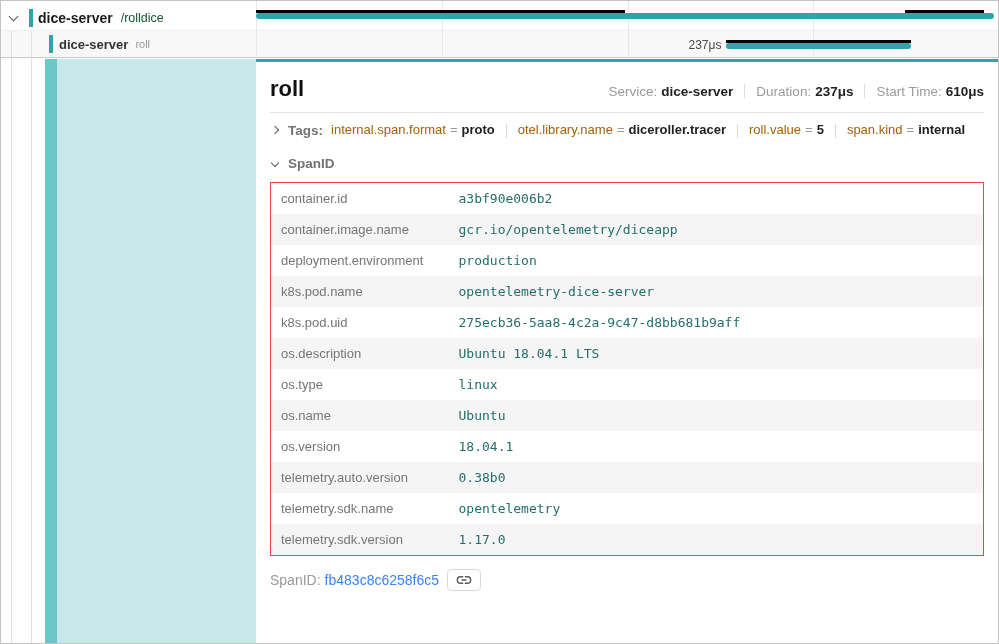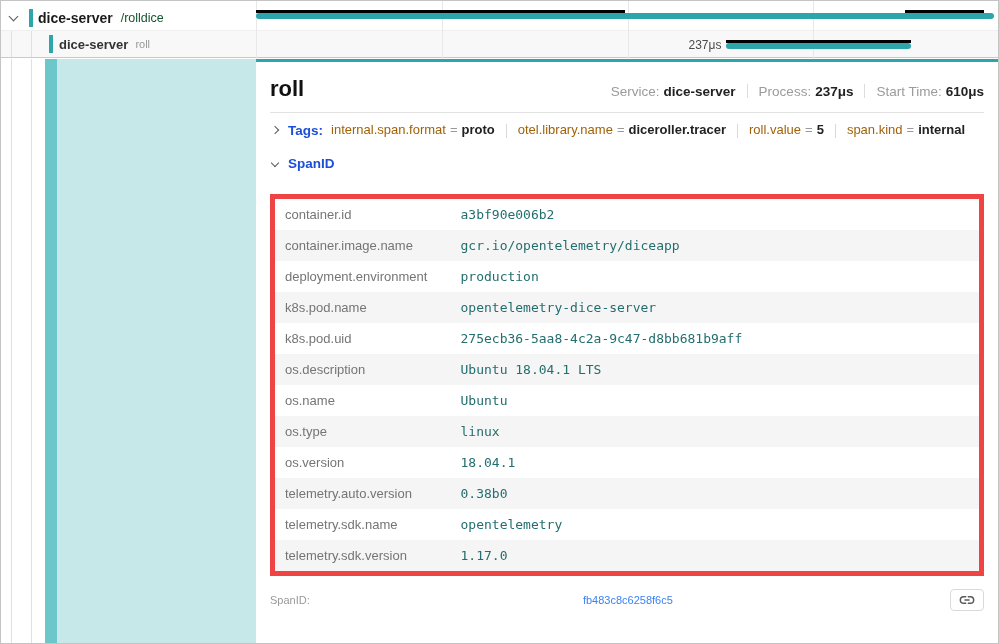--- a/index.html
+++ b/index.html
@@ -49,35 +49,35 @@
   .detail-panel{flex:1;background:#fff;border-top:3px solid var(--accent);padding:10px 14px 8px 14px;overflow:hidden}
   .detail-header{display:flex;align-items:baseline;justify-content:space-between;padding:4px 0 10px 0;border-bottom:1px solid #e2e2e2}
   .detail-title{font-size:22px;font-weight:600;color:#111;margin:0;line-height:1.2}
   .detail-meta{font-size:13.5px;white-space:nowrap}
   .meta-label{color:#9b9b9b;margin-right:4px}
   .meta-value{color:#222;font-weight:700}
   .pipe{display:inline-block;width:1px;height:14px;background:#dcdcdc;margin:0 11px;vertical-align:-2px}
 
   .accordian{display:flex;align-items:center;font-size:13px;padding:9px 0 7px 0;cursor:pointer}
   .accordian .chev{width:6px;height:6px;margin:0 2px}
-  .acc-label{font-weight:700;color:#1d4ed8;margin:0 8px 0 8px;font-size:13.5px}
+  .acc-label{font-weight:700;color:#737373;margin:0 8px 0 8px;font-size:13.5px}
   .tag-item{white-space:nowrap}
   .tag-key{color:#a16207}
   .tag-eq{color:#999;margin:0 4px}
   .tag-val{color:#222;font-weight:600}
   .tag-divider{display:inline-block;width:1px;height:14px;background:#d9d9d9;margin:0 11px;vertical-align:middle}
 
   .process-section{padding-top:2px}
-  .kv-table{width:100%;border-collapse:collapse;border:5px solid #ef4444;margin-top:16px}
+  .kv-table{width:100%;border-collapse:collapse;border:1px solid #ef4444;margin-top:4px}
   .kv-table td{padding:8px 10px;font-size:13px;vertical-align:top}
   .kv-table tr:nth-child(even) td{background:#f5f5f5}
   .kv-key{color:#757575;width:178px}
   .kv-value{font-family:"DejaVu Sans Mono",monospace;font-size:12.5px;color:#236e6e}
 
-  .detail-footer{display:flex;justify-content:space-between;align-items:center;margin-top:13px;font-size:11px}
+  .detail-footer{display:flex;justify-content:flex-start;align-items:center;margin-top:13px;font-size:14px}
   .spanid-label{color:#999;margin-right:4px}
   .spanid-value{color:#3b82f6;margin-right:8px}
   .link-btn{border:1px solid #d9d9d9;border-radius:4px;background:#fff;width:34px;height:22px;display:flex;align-items:center;justify-content:center;cursor:pointer;padding:0}
 </style>
 </head>
 <body>
 
 <div class="app">
 
   <div class="timeline-header">
@@ -126,21 +126,21 @@
       <span class="guide g1"></span>
       <span class="guide g2"></span>
       <span class="stripe"></span>
       <span class="fill"></span>
     </div>
 
     <div class="detail-panel">
 
       <div class="detail-header">
         <h2 class="detail-title">roll</h2>
-        <div class="detail-meta"><span class="meta-label">Service:</span><span class="meta-value">dice-server</span><span class="pipe"></span><span class="meta-label">Process:</span><span class="meta-value">237μs</span><span class="pipe"></span><span class="meta-label">Start Time:</span><span class="meta-value">610μs</span></div>
+        <div class="detail-meta"><span class="meta-label">Service:</span><span class="meta-value">dice-server</span><span class="pipe"></span><span class="meta-label">Duration:</span><span class="meta-value">237μs</span><span class="pipe"></span><span class="meta-label">Start Time:</span><span class="meta-value">610μs</span></div>
       </div>
 
       <div class="accordian">
         <span class="chev right"></span>
         <span class="acc-label">Tags:</span>
         <span><span class="tag-item"><span class="tag-key">internal.span.format</span><span class="tag-eq">=</span><span class="tag-val">proto</span></span><span class="tag-divider"></span><span class="tag-item"><span class="tag-key">otel.library.name</span><span class="tag-eq">=</span><span class="tag-val">diceroller.tracer</span></span><span class="tag-divider"></span><span class="tag-item"><span class="tag-key">roll.value</span><span class="tag-eq">=</span><span class="tag-val">5</span></span><span class="tag-divider"></span><span class="tag-item"><span class="tag-key">span.kind</span><span class="tag-eq">=</span><span class="tag-val">internal</span></span></span>
       </div>
 
       <div class="process-section">
         <div class="accordian">
@@ -167,26 +167,26 @@
               </tr>
               <tr>
                 <td class="kv-key">k8s.pod.uid</td>
                 <td class="kv-value">275ecb36-5aa8-4c2a-9c47-d8bb681b9aff</td>
               </tr>
               <tr>
                 <td class="kv-key">os.description</td>
                 <td class="kv-value">Ubuntu 18.04.1 LTS</td>
               </tr>
               <tr>
+                <td class="kv-key">os.type</td>
+                <td class="kv-value">linux</td>
+              </tr>
+              <tr>
                 <td class="kv-key">os.name</td>
                 <td class="kv-value">Ubuntu</td>
-              </tr>
-              <tr>
-                <td class="kv-key">os.type</td>
-                <td class="kv-value">linux</td>
               </tr>
               <tr>
                 <td class="kv-key">os.version</td>
                 <td class="kv-value">18.04.1</td>
               </tr>
               <tr>
                 <td class="kv-key">telemetry.auto.version</td>
                 <td class="kv-value">0.38b0</td>
               </tr>
               <tr>

